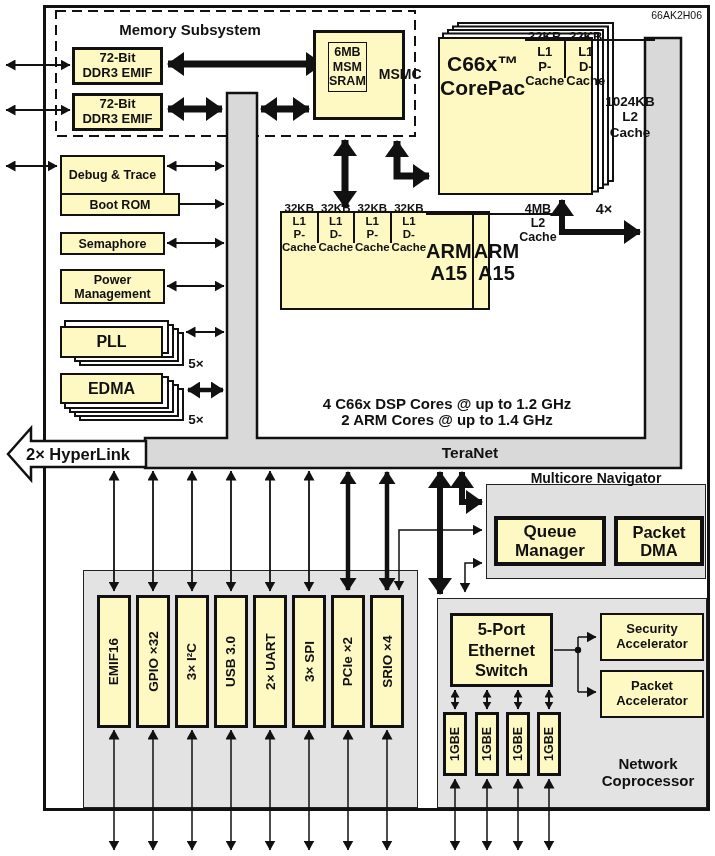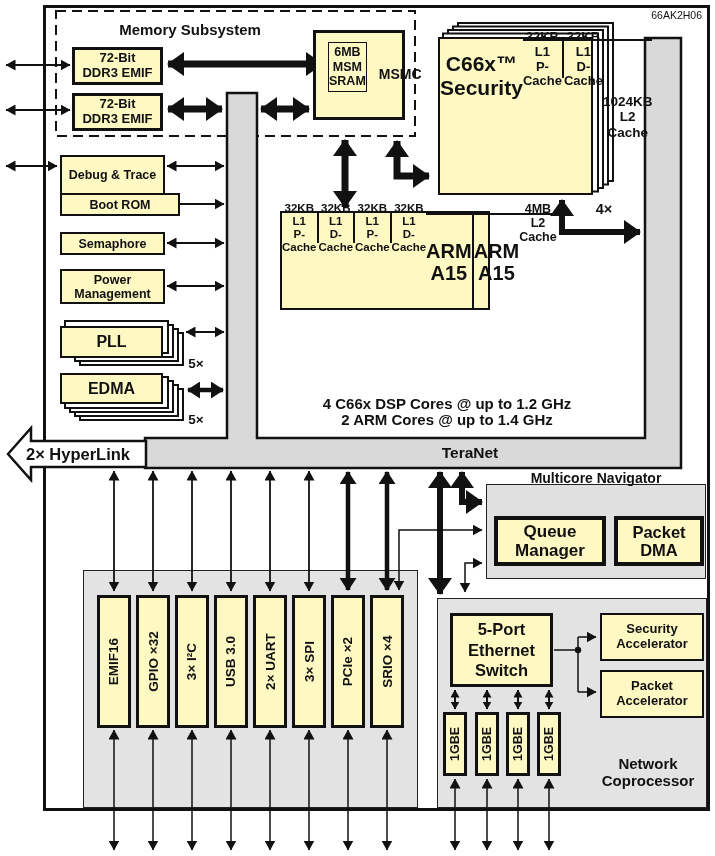--- a/index.html
+++ b/index.html
@@ -165,21 +165,21 @@
       <div class="cell" style="margin:9px 12px 0 12px;height:48px;border:1.5px solid #111;font-size:12.5px;line-height:1.15;" data-bind="memory_subsystem.msm_sram">6MB
 MSM
 SRAM</div>
       <div class="cell" style="flex:1;font-size:14px;" data-bind="memory_subsystem.msmc">MSMC</div>
     </div>
   </div>
 
   <div class="abs wbox" style="left:438px;top:37px;width:155px;height:158px;align-items:stretch;">
     <div class="grid-col">
       <div class="cell" style="height:74px;font-size:21px;line-height:1.15;" data-bind="corepac.title">C66x™
-Security</div>
+CorePac</div>
       <div class="grid-row" style="height:37px;border-top:2px solid #111;">
         <div class="cell" style="flex:1;font-size:13px;border-right:2px solid #111;" data-bind="corepac.l1p">32KB L1
 P-Cache</div>
         <div class="cell" style="flex:1;font-size:13px;" data-bind="corepac.l1d">32KB L1
 D-Cache</div>
       </div>
       <div class="cell" style="flex:1;border-top:2px solid #111;font-size:13.5px;" data-bind="corepac.l2">1024KB L2 Cache</div>
     </div>
   </div>
   <div class="abs lbl" style="left:588px;top:200px;width:32px;height:17px;font-size:14.5px;" data-bind="corepac.multiplier">4×</div>

